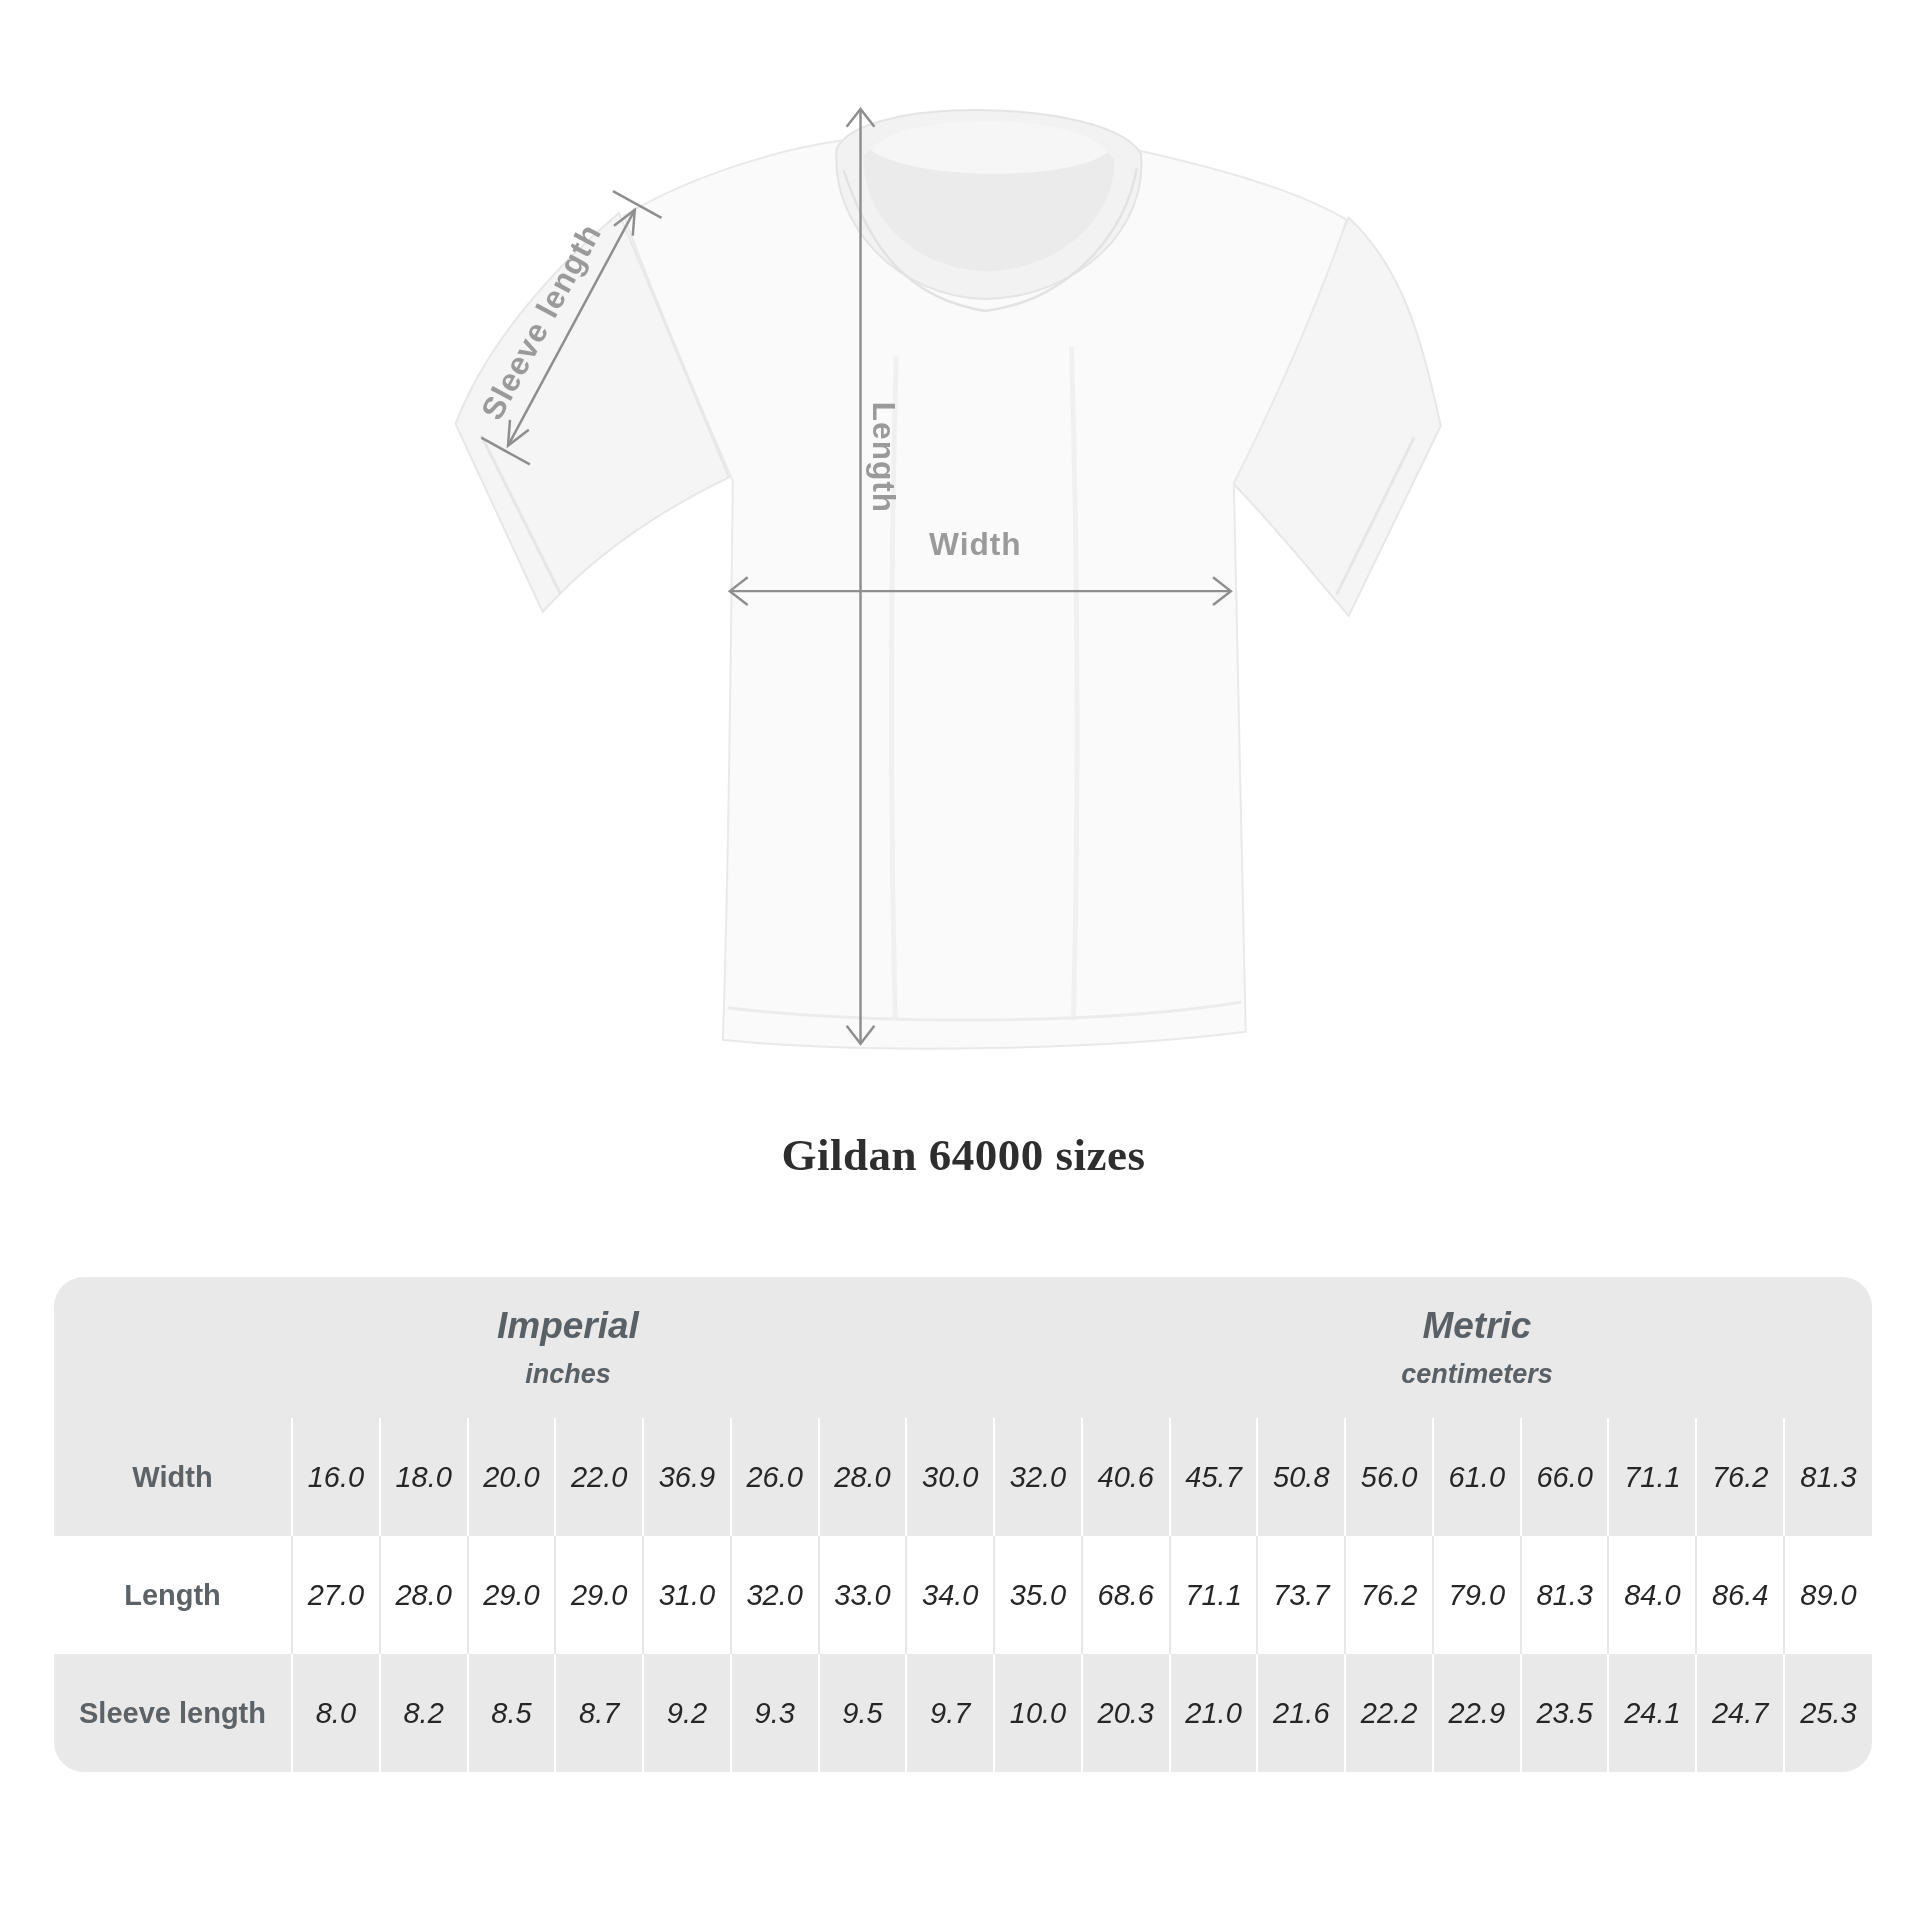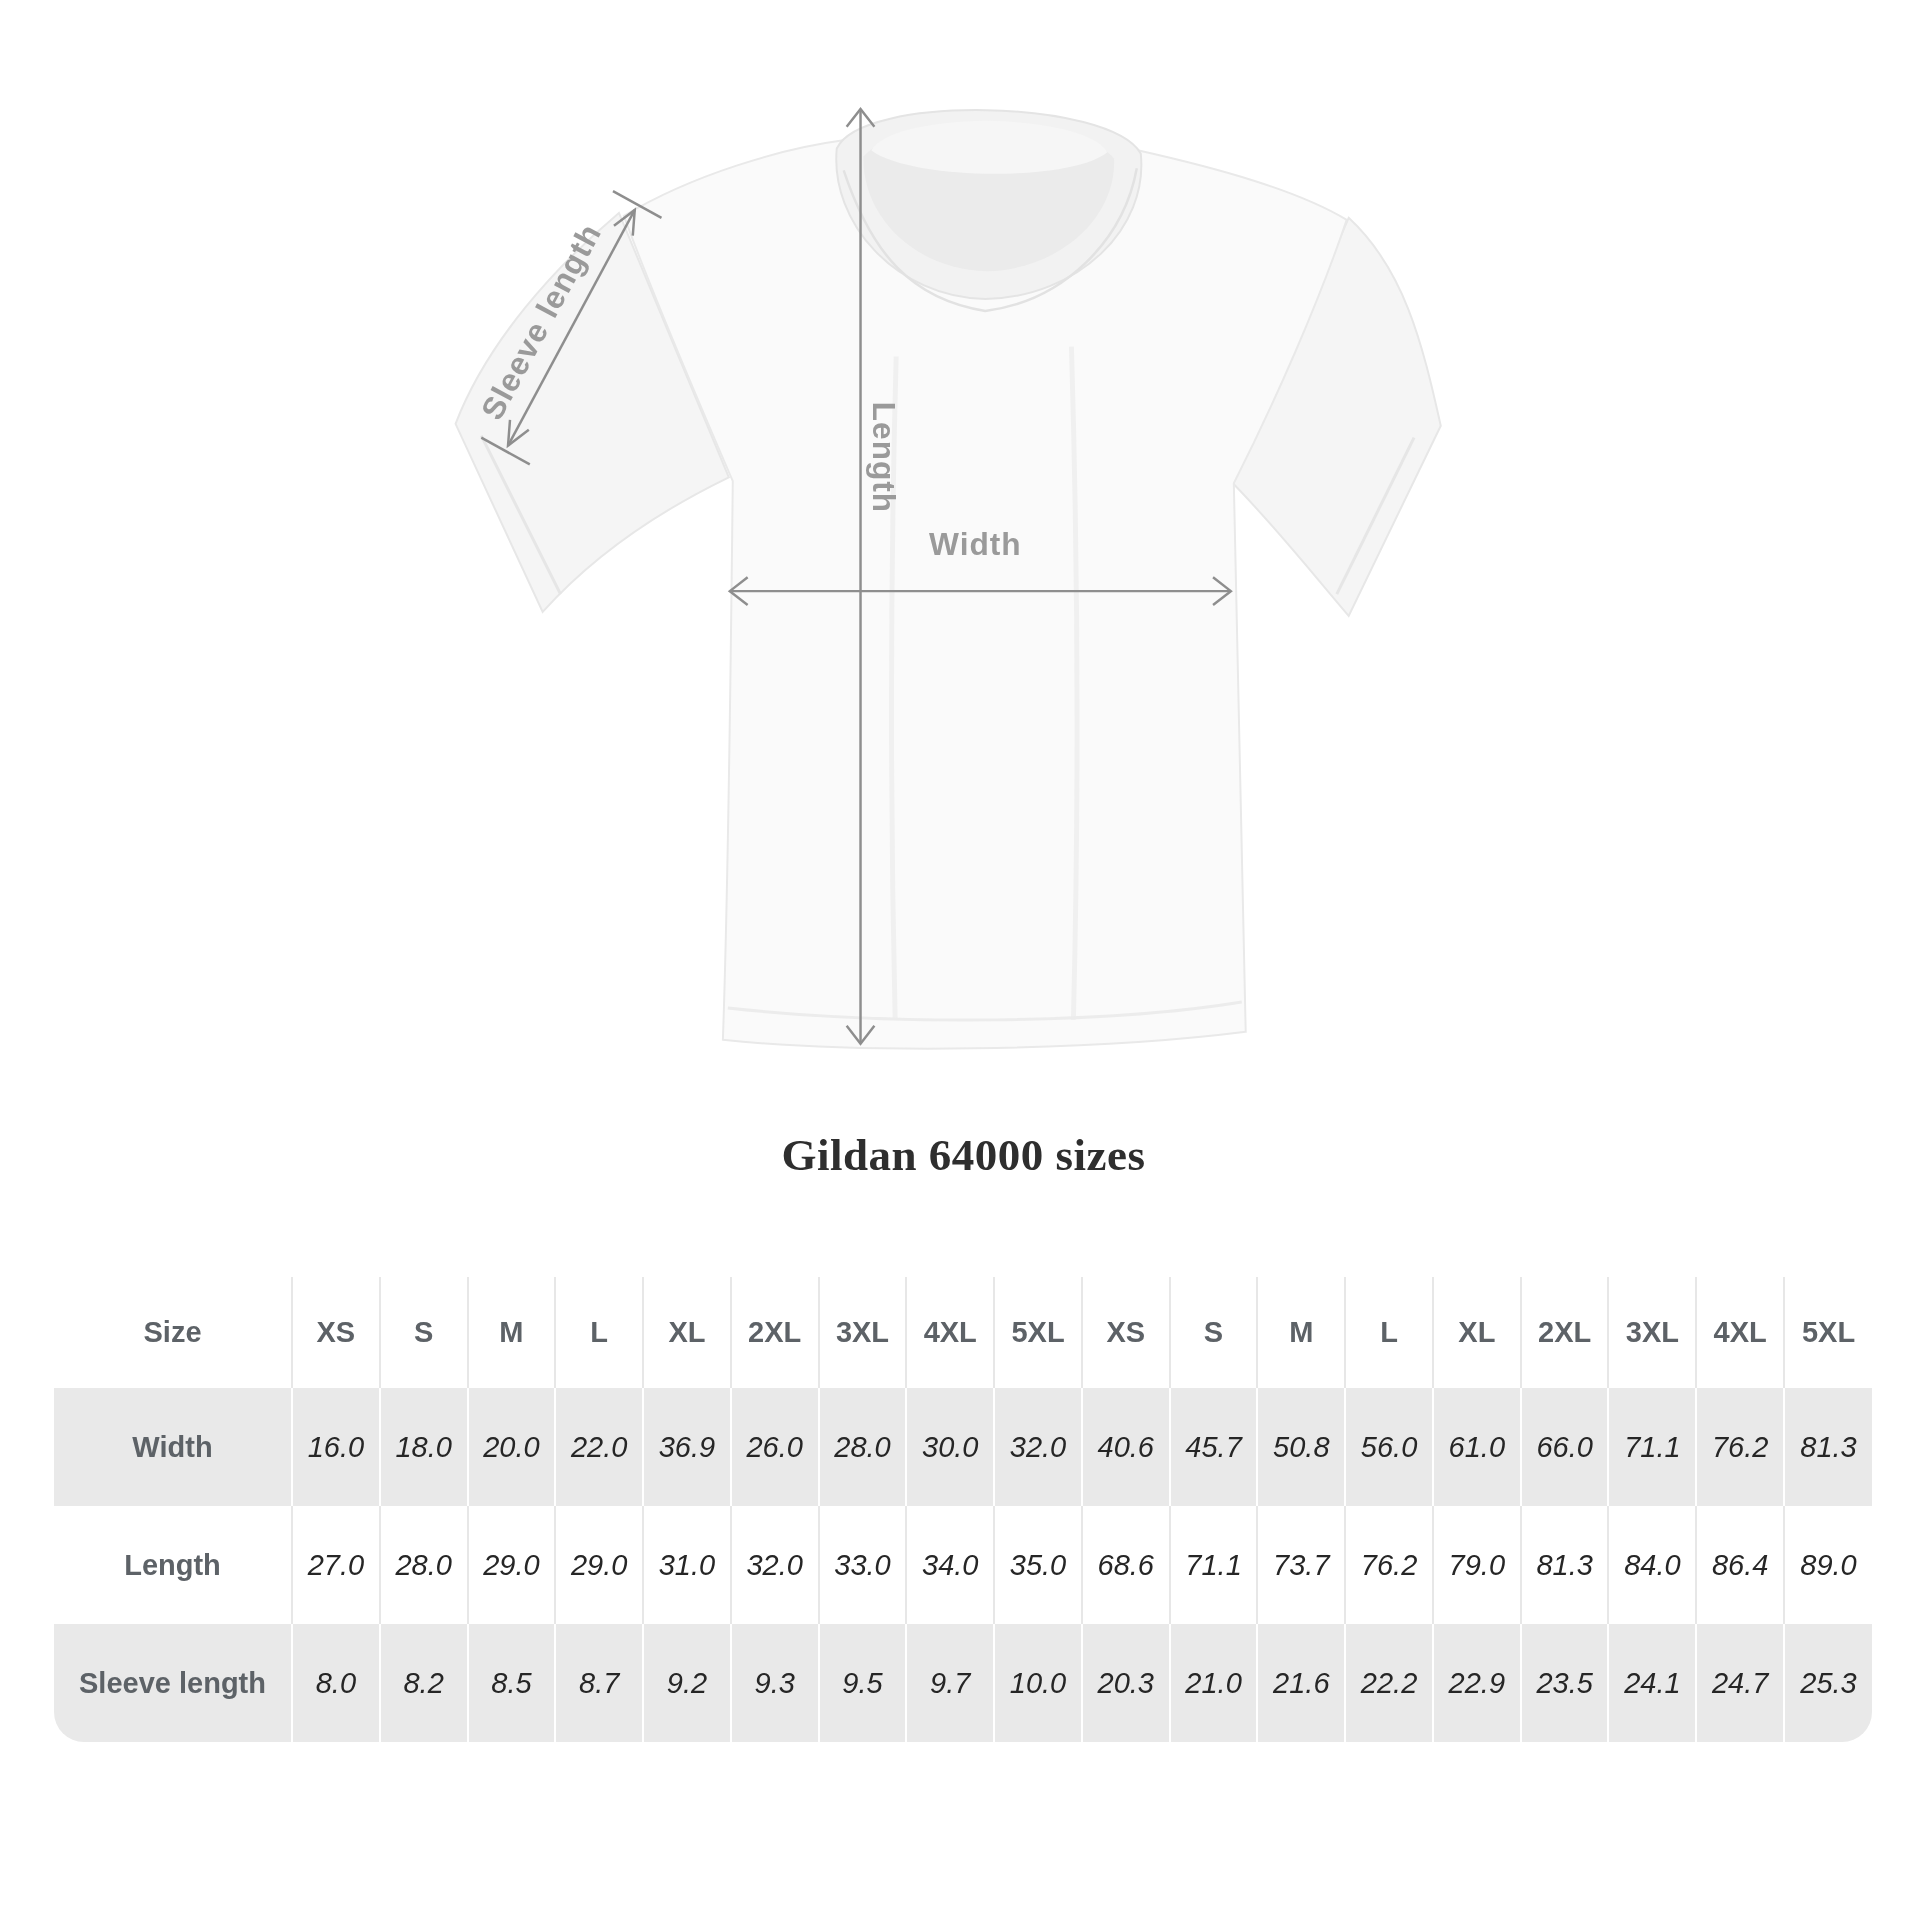--- a/index.html
+++ b/index.html
@@ -118,41 +118,30 @@
           <col class="c-size">
           <col class="c-size">
           <col class="c-size">
           <col class="c-size">
           <col class="c-size">
           <col class="c-size">
           <col class="c-size">
           <col class="c-size">
         </colgroup>
       <thead>
-        <tr class="size-row" id="size-row">
-          <th>Size</th>
-        <th>XS</th>
-            <th>S</th>
-            <th>M</th>
-            <th>L</th>
-            <th>XL</th>
-            <th>2XL</th>
-            <th>3XL</th>
-            <th>4XL</th>
-            <th>5XL</th>
-            <th>XS</th>
-            <th>S</th>
-            <th>M</th>
-            <th>L</th>
-            <th>XL</th>
-            <th>2XL</th>
-            <th>3XL</th>
-            <th>4XL</th>
-            <th>5XL</th>
-          </tr>
+        <tr class="group-row">
+          <th colspan="10">
+            <div class="g-label">Imperial</div>
+            <div class="g-unit">inches</div>
+          </th>
+          <th colspan="9">
+            <div class="g-label">Metric</div>
+            <div class="g-unit">centimeters</div>
+          </th>
+        </tr>
       </thead>
       <tbody id="tbody">
           <tr class="band">
             <th class="row-label">Width</th>
             <td>16.0</td>
             <td>18.0</td>
             <td>20.0</td>
             <td>22.0</td>
             <td>36.9</td>
             <td>26.0</td>

